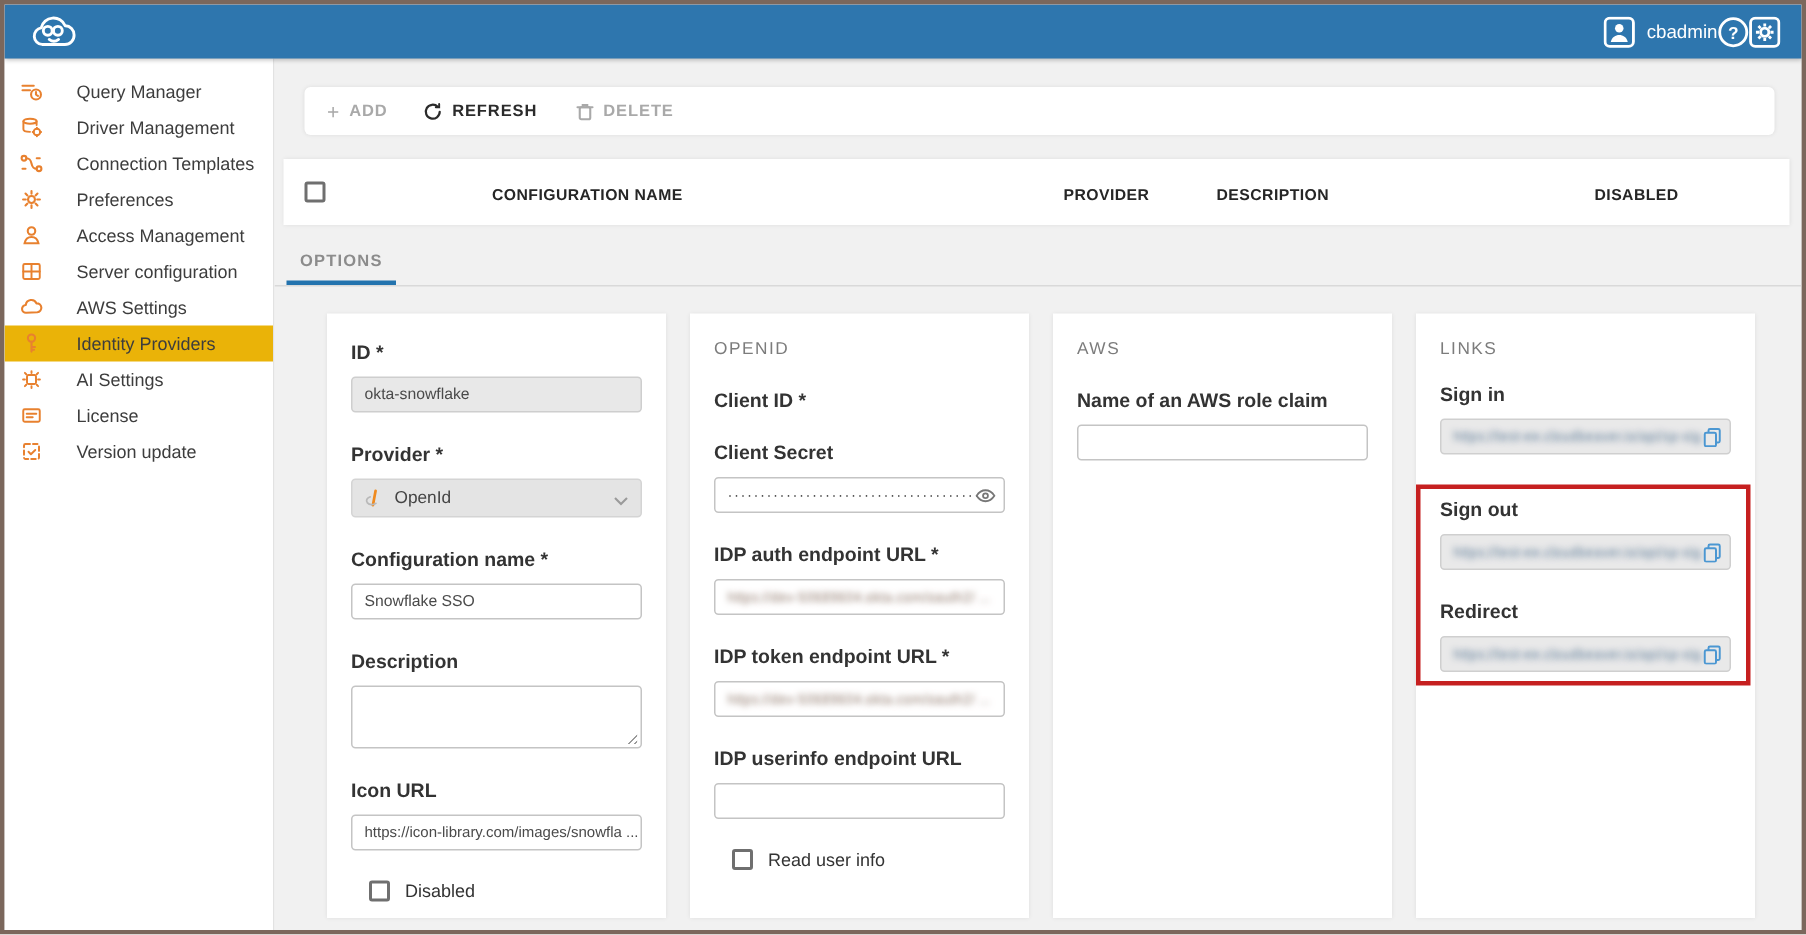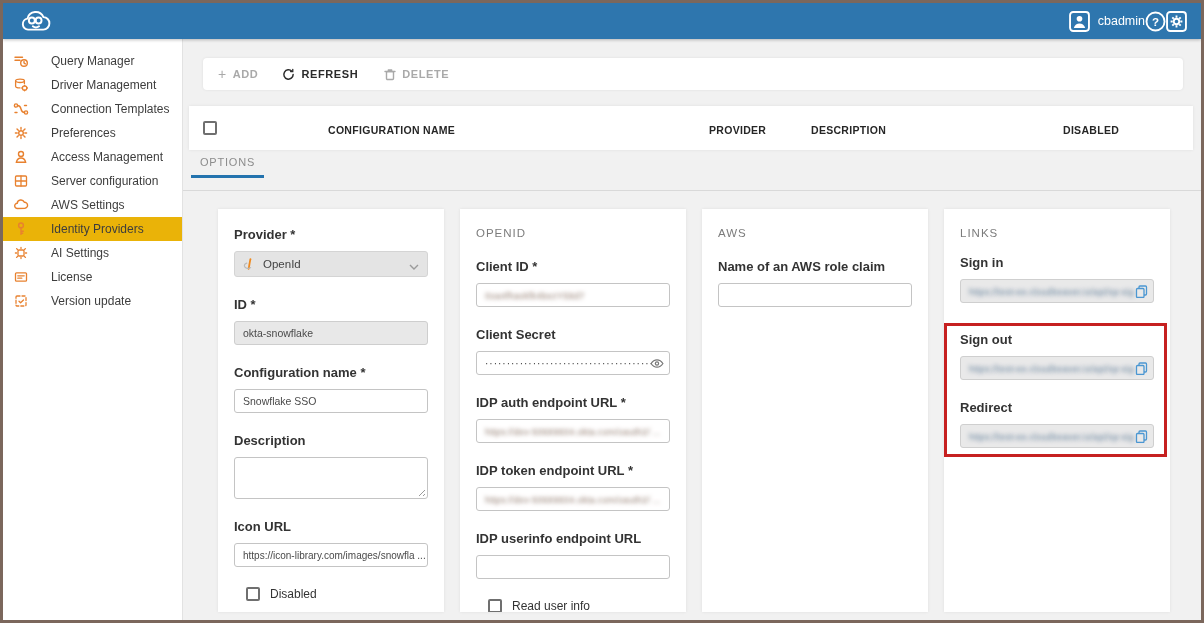--- a/index.html
+++ b/index.html
@@ -32,21 +32,21 @@
   .tb-gap1 { margin-left:24px; } .tb-gap2 { margin-left:26px; }
 
   
   .table-card { position:relative; margin:16px 8px 0 6px; height:44px; background:#fff; box-shadow:0 0 3px rgba(0,0,0,.08); }
   .table-card .cbx { position:absolute; left:14px; top:15px; }
   .th { position:absolute; top:18px; font-size:10.5px; font-weight:bold; color:#262626; letter-spacing:.3px; }
   .th.c1 { left:139px; } .th.c2 { left:520px; } .th.c3 { left:622px; } .th.c4 { left:874px; }
 
   
   .tabs-row { position:relative; height:41px; border-bottom:1px solid #d9d9d9; }
-  .tab { position:absolute; left:8px; bottom:12px; padding:0 9px 7px 9px; font-size:11px; font-weight:normal; color:#8c8c8c; letter-spacing:.8px; border-bottom:3px solid #2373ae; cursor:pointer; }
+  .tab { position:absolute; left:8px; bottom:0; padding:0 9px 7px 9px; font-size:11px; font-weight:bold; color:#8c8c8c; letter-spacing:.8px; border-bottom:3px solid #2373ae; cursor:pointer; }
   .tab-actions { position:absolute; right:26px; top:8px; display:flex; gap:12px; }
   .btn { height:23px; border-radius:3px; font-size:11px; font-weight:bold; letter-spacing:.5px; display:flex; align-items:center; justify-content:center; cursor:pointer; font-family:"Liberation Sans",sans-serif; }
   .btn-cancel { width:66px; background:#fff; border:1px solid #b7c8d8; color:#1f6dad; }
   .btn-save { width:58px; background:#1f6dad; border:1px solid #1f6dad; color:#fff; }
 
   
   .panels { display:flex; gap:16px; margin:18px 0 0 35px; }
   .panel { width:226px; height:403px; background:#fff; box-shadow:0 0 3px rgba(0,0,0,.08); padding:18px 16px 0 16px; overflow:hidden; flex:none; }
   .sec-title { font-size:11.5px; color:#7c7c7c; letter-spacing:1px; margin-bottom:20px; }
   .group { margin-bottom:20px; }
@@ -268,43 +268,43 @@
       </div>
 
       <div class="tabs-row">
         <div class="tab">OPTIONS</div>
       </div>
 
       <div class="panels">
 
         <div class="panel">
           <div class="group">
+            <label class="f-label">ID *</label>
+            <div class="t-input disabled">
+              <span>okta-snowflake</span>
+            </div>
+          </div>
+          <div class="group">
             <label class="f-label">Provider *</label>
             <div class="sel">
               <span style="display:flex;">
                 <svg width="12" height="12" viewBox="0 0 12 12" fill="none" stroke-linecap="round">
                   <path d="M7.4 1.2L5.6 10.8" stroke="#ef8a1f" stroke-width="1.8"></path>
                   <path d="M3.8 5.2A3.6 2.7 0 107.6 9.6" stroke="#b9b9b9" stroke-width="1.2"></path>
                 </svg>
               </span>
               <span>OpenId</span>
               <span class="chev">
                 <svg width="10" height="7" viewBox="0 0 10 7" fill="none" stroke="#9a9a9a" stroke-width="1.4">
                     <path d="M1 1l4 4 4-4"></path>
                   </svg>
               </span>
             </div>
           </div>
           <div class="group">
-            <label class="f-label">ID *</label>
-            <div class="t-input disabled">
-              <span>okta-snowflake</span>
-            </div>
-          </div>
-          <div class="group">
             <label class="f-label">Configuration name *</label>
             <div class="t-input">
               <span>Snowflake SSO</span>
             </div>
           </div>
           <div class="group">
             <label class="f-label">Description</label>
             <div class="textarea"></div>
           </div>
           <div class="group">
@@ -316,23 +316,20 @@
           <div class="cbx-row">
             <span class="cbx"></span>
             <span>Disabled</span>
           </div>
         </div>
 
         <div class="panel">
           <div class="sec-title">OPENID</div>
           <div class="group">
             <label class="f-label">Client ID *</label>
-            <div class="t-input">
-              <span class="blur-brown">0oa4fhavkfk4bezY59d7</span>
-            </div>
           </div>
           <div class="group">
             <label class="f-label">Client Secret</label>
             <div class="t-input secret-field">
               <span class="secret-val">··············································· ...</span>
               <span class="field-ico">
                 <svg width="14" height="13" viewBox="0 0 13 12" fill="none" stroke="#777" stroke-width="1.1">
                   <path d="M1 6s2.2-3.4 5.5-3.4S12 6 12 6s-2.2 3.4-5.5 3.4S1 6 1 6z"></path>
                     <circle cx="6.5" cy="6" r="1.5"></circle>
                 </svg>

